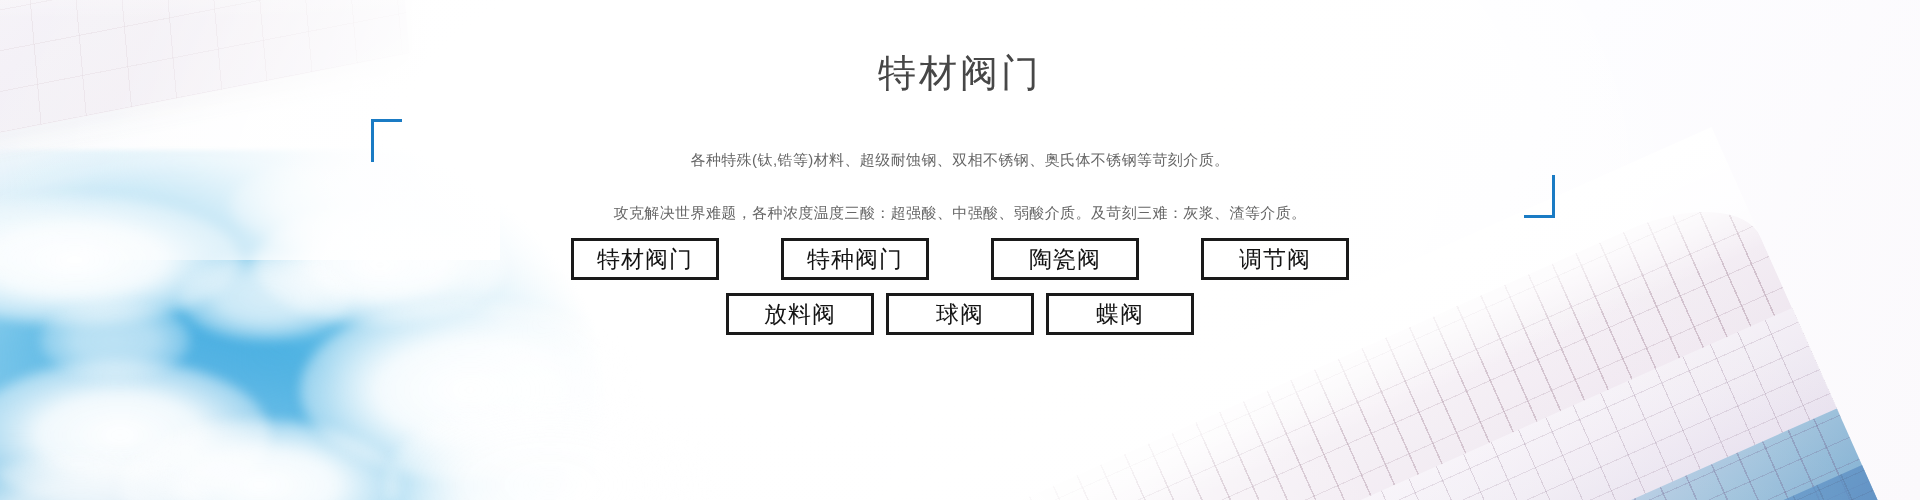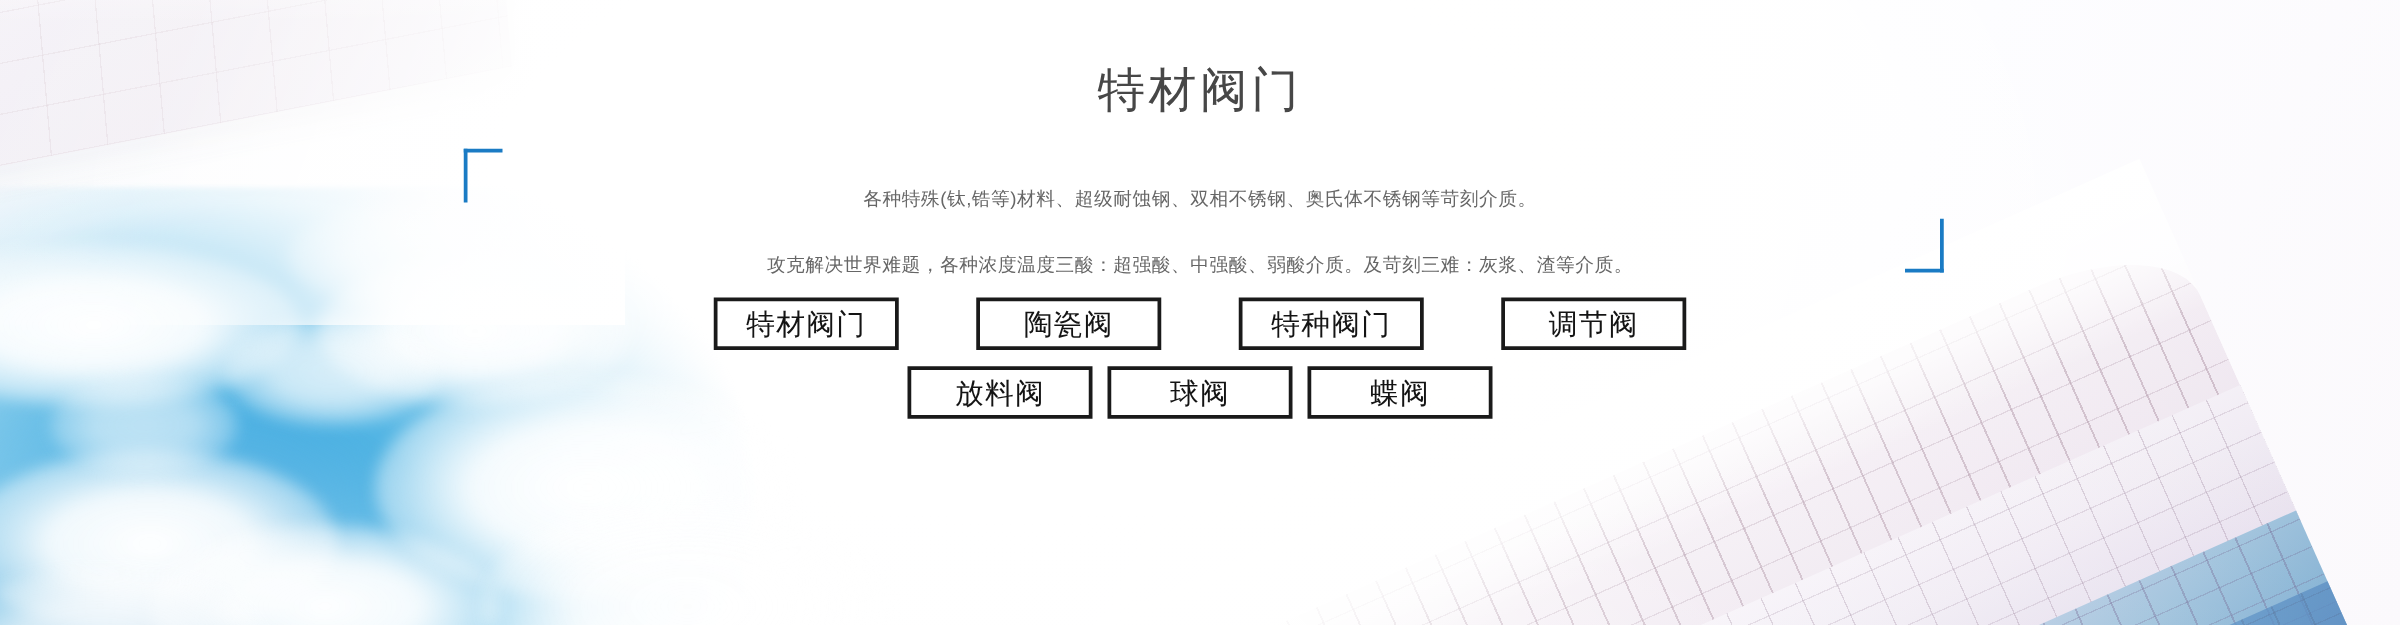--- a/index.html
+++ b/index.html
@@ -322,24 +322,24 @@
       <div class="desc-line">各种特殊(钛,锆等)材料、超级耐蚀钢、双相不锈钢、奥氏体不锈钢等苛刻介质。</div>
       <div class="desc-line">攻克解决世界难题，各种浓度温度三酸：超强酸、中强酸、弱酸介质。及苛刻三难：灰浆、渣等介质。</div>
     </div>
 
     <div class="cat-grid">
       <div class="cat-row">
         <div class="cat-btn">
           <span>特材阀门</span>
         </div>
         <div class="cat-btn">
+          <span>特种阀门</span>
+        </div>
+        <div class="cat-btn">
           <span>陶瓷阀</span>
-        </div>
-        <div class="cat-btn">
-          <span>特种阀门</span>
         </div>
         <div class="cat-btn">
           <span>调节阀</span>
         </div>
       </div>
       <div class="cat-row">
         <div class="cat-btn">
           <span>放料阀</span>
         </div>
         <div class="cat-btn">

